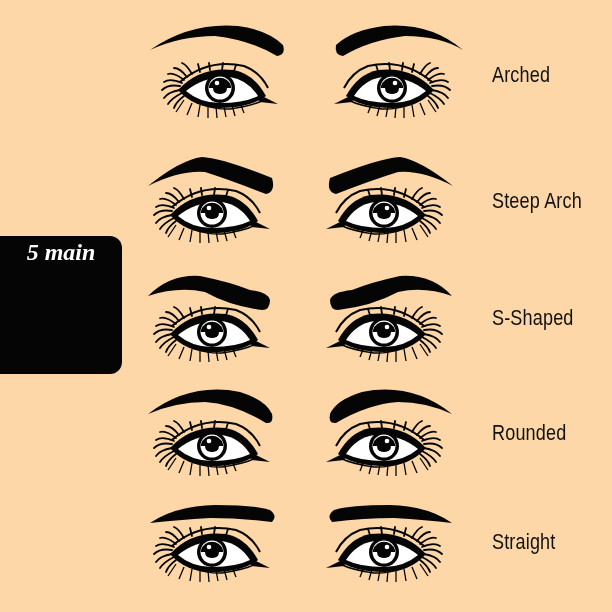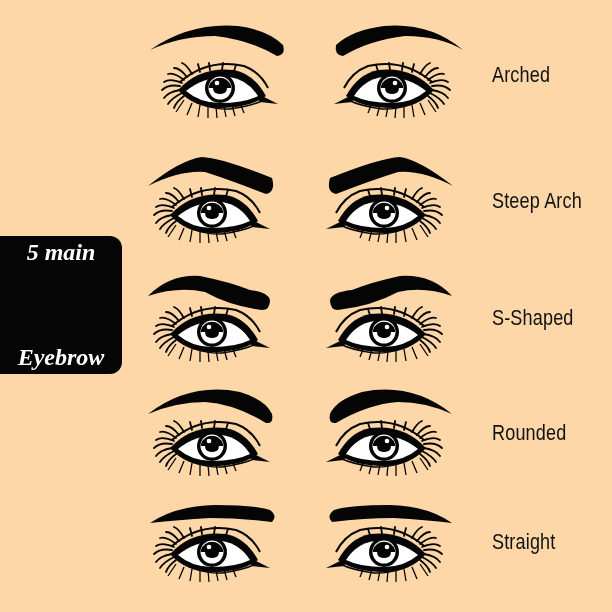--- a/index.html
+++ b/index.html
@@ -96,20 +96,19 @@
   <g>
     <path d="M150 523 Q175 506 215 505 Q255 505 270 510 Q278 516 272 522 Q240 518 210 518 Q178 520 150 523 Z" fill="#050505"></path>
     <path d="M452 523 Q428 506 390 505 Q350 505 334 510 Q326 516 332 522 Q364 518 394 518 Q426 520 452 523 Z" fill="#050505"></path>
     <use href="#eyeL" x="212" y="552"></use>
     <use href="#eyeR" x="384" y="552"></use>
   </g>
 </svg>
 
 <div class="badge">
   <span>5 main</span>
-  <span>Eyebrow</span>
 </div>
 
 <div class="label" style="top:62px">Arched</div>
 <div class="label" style="top:188px">Steep Arch</div>
 <div class="label" style="top:305px">S-Shaped</div>
 <div class="label" style="top:420px">Rounded</div>
 <div class="label" style="top:529px">Straight</div>
 
 </body></html>

